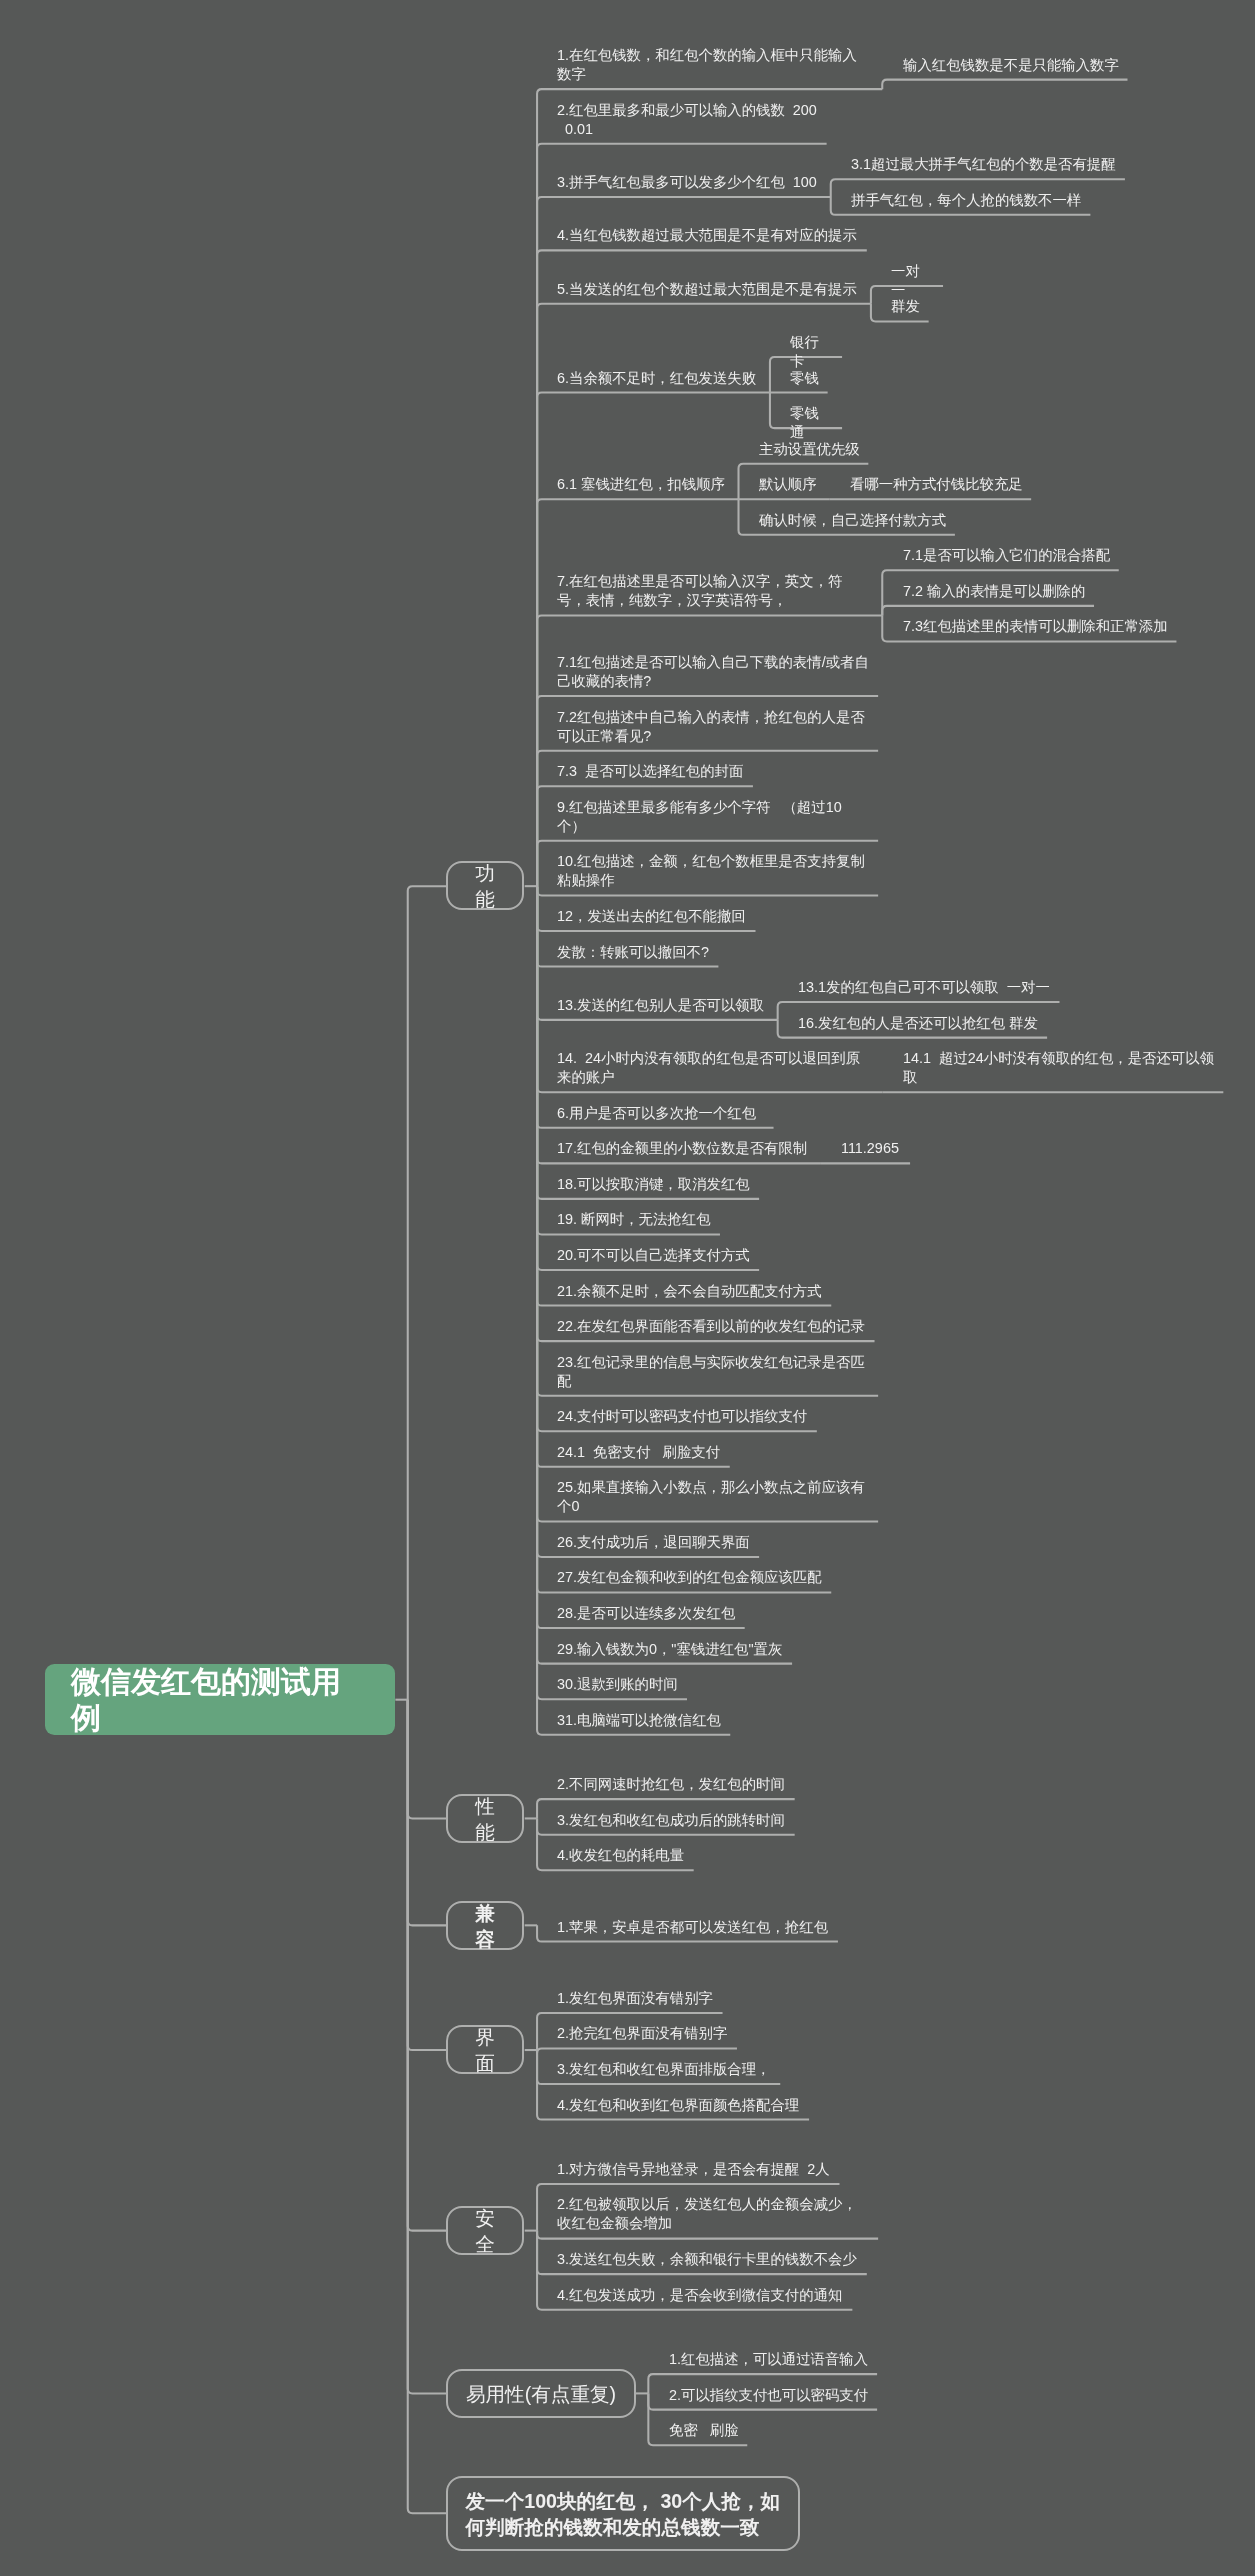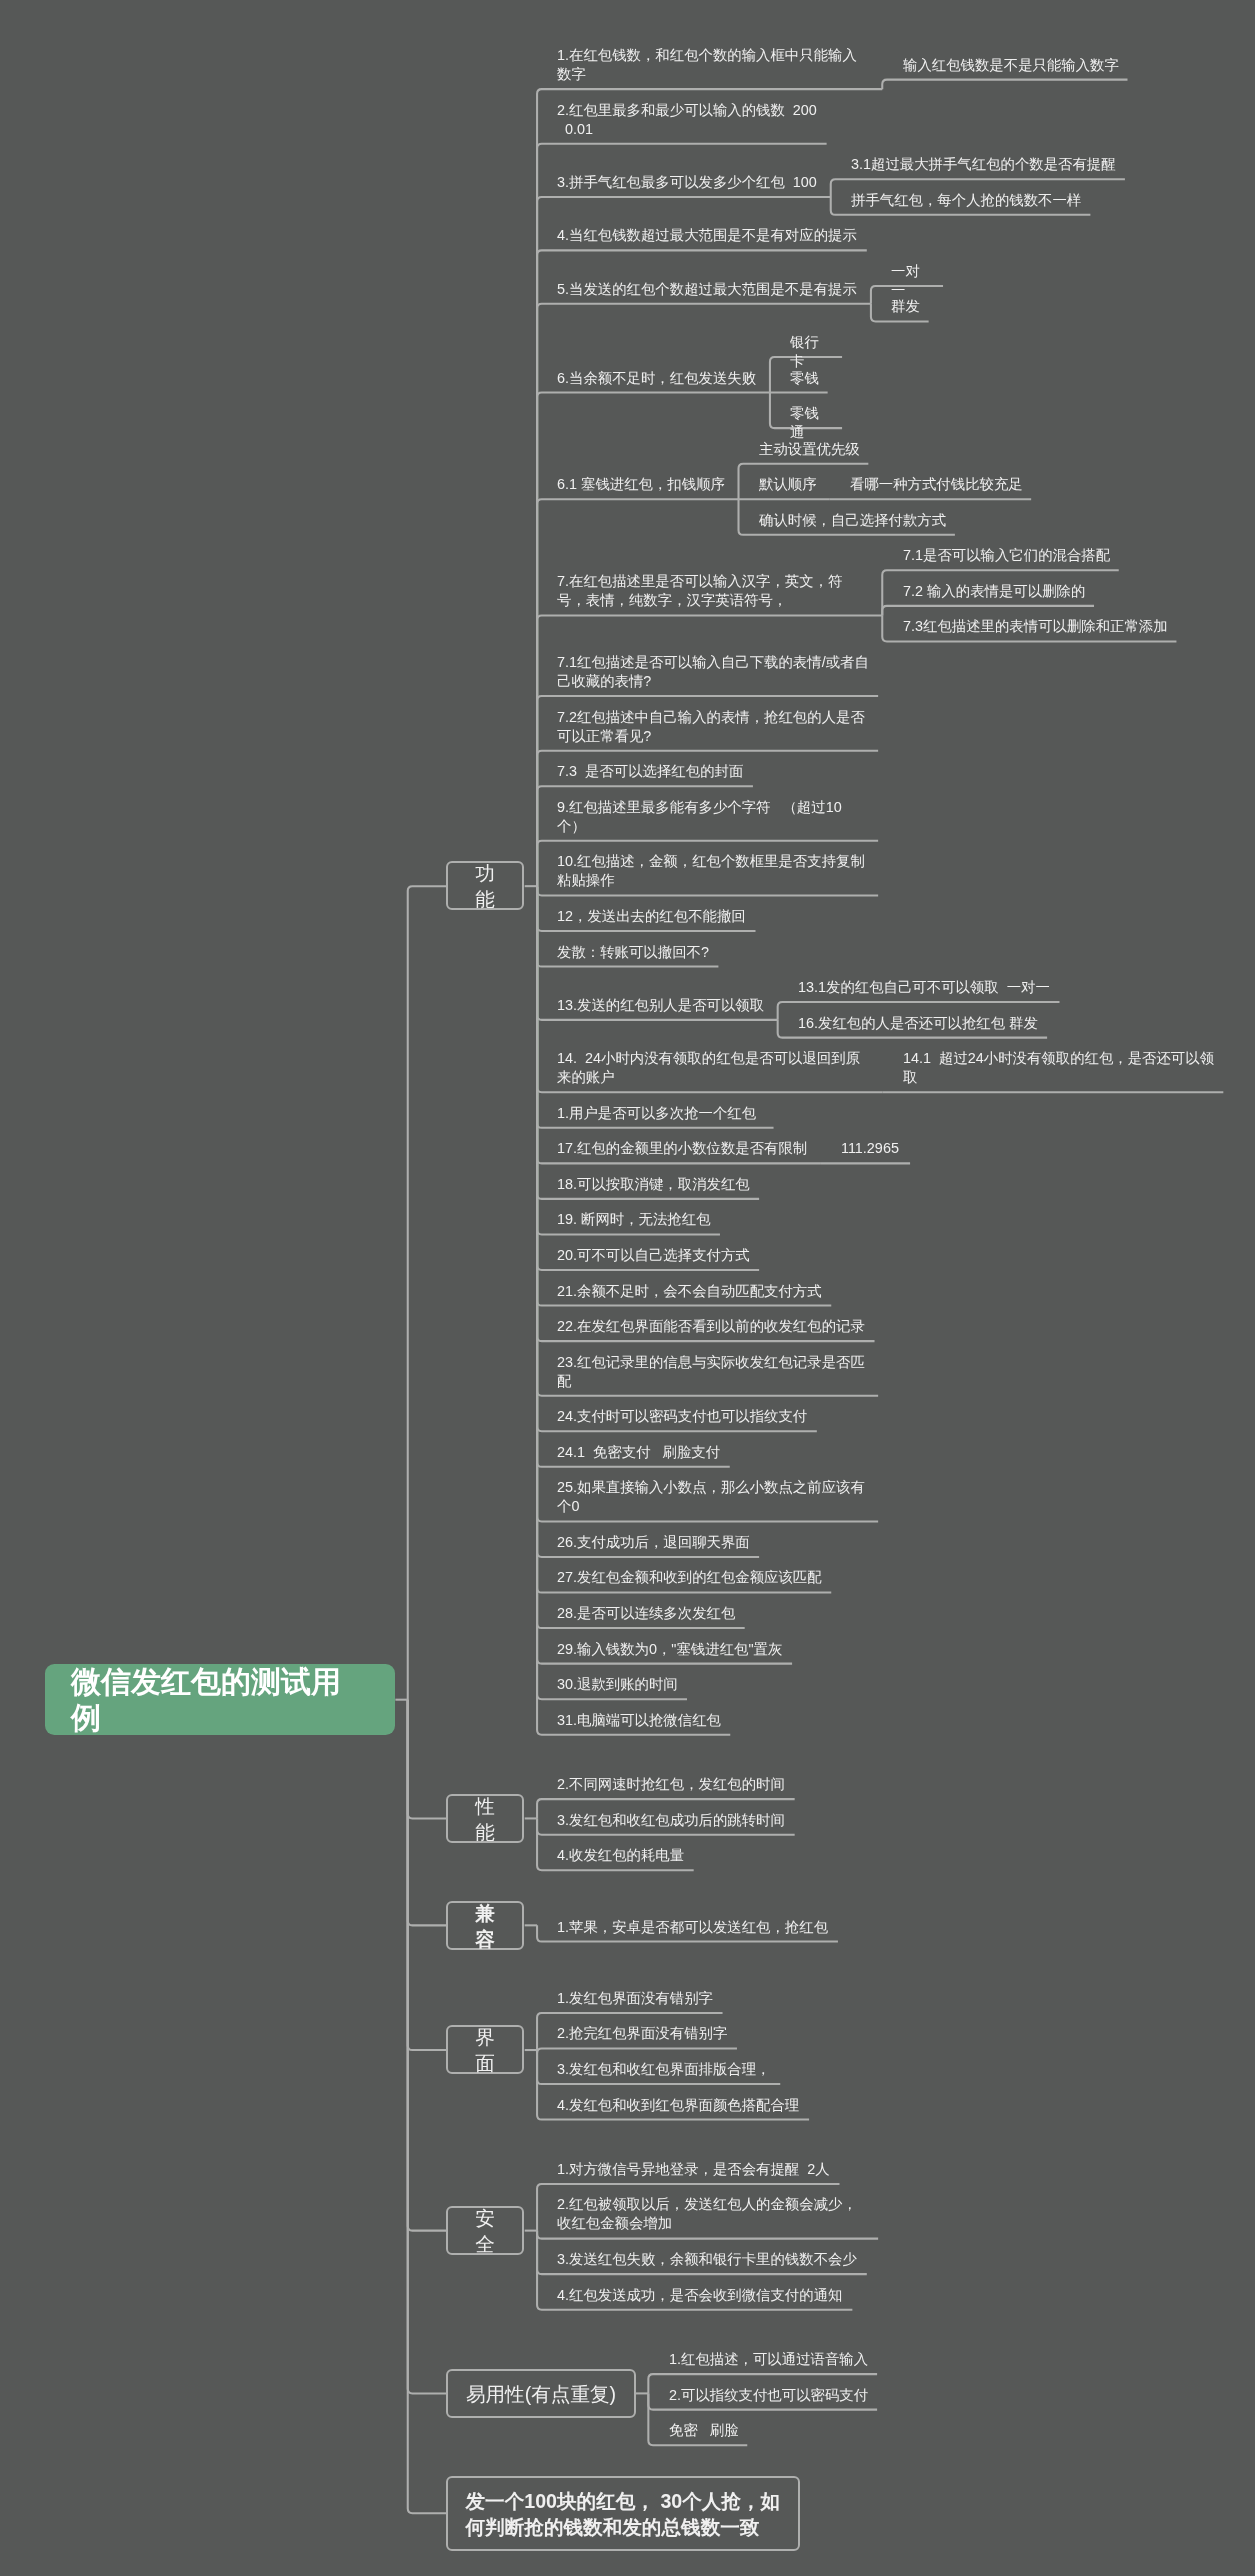--- a/index.html
+++ b/index.html
@@ -5,21 +5,21 @@
 <style>
   html,body{margin:0;padding:0;background:#565857;}
   body{width:1256px;height:2591px;overflow:hidden;
        font-family:"Liberation Sans",sans-serif;}
   #canvas{position:relative;width:1256px;height:2591px;background:#565857;overflow:hidden;}
   #links{position:absolute;left:0;top:0;width:1256px;height:2591px;}
   .node{position:absolute;box-sizing:border-box;color:#f0f0f0;white-space:pre-wrap;
         word-break:break-word;}
   .lv-leaf{}
   .node>.txt{display:block;white-space:pre-wrap;word-break:break-word;}
-  .lv-main{border:2.1px solid #aeafae;border-radius:6px;
+  .lv-main{border:2.1px solid #aeafae;border-radius:16px;
            display:flex;align-items:center;justify-content:center;text-align:center;
            padding:0 17.5px;}
   .lv-root{font-weight:bold;background:#65a47e;
            border-radius:9.3px;display:flex;align-items:center;
            color:#ffffff;padding:3px 26px;}
   #banner{position:absolute;top:0;right:1px;width:178px;height:76px;}
   #banner .shape{position:absolute;left:0;top:0;width:178px;height:76px;fill:#dc4630;}
   #banner .wm-title{position:absolute;right:22px;top:19px;font-size:25px;line-height:25px;
      color:#5d6062;letter-spacing:0px;white-space:nowrap;}
   #banner .wm-brand{position:absolute;right:20.6px;top:46px;font-size:11.3px;line-height:13px;
@@ -148,21 +148,21 @@
       <div class="node lv-leaf" style="left: 557px; top: 752px; width: 187px; height: 36px; font: 14.4px / 19px &quot;Liberation Sans&quot;, sans-serif; padding-top: 9.8px;">7.3  是否可以选择红包的封面</div>
       <div class="node lv-leaf" style="left: 557px; top: 788px; width: 312px; height: 55px; font: 14.4px / 19px &quot;Liberation Sans&quot;, sans-serif; padding-top: 9.8px;">9.红包描述里最多能有多少个字符   （超过10个）</div>
       <div class="node lv-leaf" style="left: 557px; top: 842px; width: 312px; height: 55px; font: 14.4px / 19px &quot;Liberation Sans&quot;, sans-serif; padding-top: 9.8px;">10.红包描述，金额，红包个数框里是否支持复制粘贴操作</div>
       <div class="node lv-leaf" style="left: 557px; top: 897px; width: 190px; height: 36px; font: 14.4px / 19px &quot;Liberation Sans&quot;, sans-serif; padding-top: 9.8px;">12，发送出去的红包不能撤回</div>
       <div class="node lv-leaf" style="left: 557px; top: 933px; width: 152px; height: 36px; font: 14.4px / 19px &quot;Liberation Sans&quot;, sans-serif; padding-top: 9.8px;">发散：转账可以撤回不?</div>
       <div class="node lv-leaf" style="left: 557px; top: 986px; width: 208px; height: 36px; font: 14.4px / 19px &quot;Liberation Sans&quot;, sans-serif; padding-top: 9.8px;">13.发送的红包别人是否可以领取</div>
       <div class="node lv-leaf" style="left: 798px; top: 968px; width: 253px; height: 36px; font: 14.4px / 19px &quot;Liberation Sans&quot;, sans-serif; padding-top: 9.8px;">13.1发的红包自己可不可以领取  一对一</div>
       <div class="node lv-leaf" style="left: 798px; top: 1004px; width: 241px; height: 36px; font: 14.4px / 19px &quot;Liberation Sans&quot;, sans-serif; padding-top: 9.8px;">16.发红包的人是否还可以抢红包 群发</div>
       <div class="node lv-leaf" style="left: 557px; top: 1039px; width: 312px; height: 55px; font: 14.4px / 19px &quot;Liberation Sans&quot;, sans-serif; padding-top: 9.8px;">14.  24小时内没有领取的红包是否可以退回到原来的账户</div>
       <div class="node lv-leaf" style="left: 903px; top: 1039px; width: 312px; height: 55px; font: 14.4px / 19px &quot;Liberation Sans&quot;, sans-serif; padding-top: 9.8px;">14.1  超过24小时没有领取的红包，是否还可以领取</div>
-      <div class="node lv-leaf" style="left: 557px; top: 1094px; width: 208px; height: 36px; font: 14.4px / 19px &quot;Liberation Sans&quot;, sans-serif; padding-top: 9.8px;">1.用户是否可以多次抢一个红包</div>
+      <div class="node lv-leaf" style="left: 557px; top: 1094px; width: 208px; height: 36px; font: 14.4px / 19px &quot;Liberation Sans&quot;, sans-serif; padding-top: 9.8px;">6.用户是否可以多次抢一个红包</div>
       <div class="node lv-leaf" style="left: 557px; top: 1129px; width: 251px; height: 36px; font: 14.4px / 19px &quot;Liberation Sans&quot;, sans-serif; padding-top: 9.8px;">17.红包的金额里的小数位数是否有限制</div>
       <div class="node lv-leaf" style="left: 841px; top: 1129px; width: 60px; height: 36px; font: 14.4px / 19px &quot;Liberation Sans&quot;, sans-serif; padding-top: 9.8px;">111.2965</div>
       <div class="node lv-leaf" style="left: 557px; top: 1165px; width: 193px; height: 36px; font: 14.4px / 19px &quot;Liberation Sans&quot;, sans-serif; padding-top: 9.8px;">18.可以按取消键，取消发红包</div>
       <div class="node lv-leaf" style="left: 557px; top: 1200px; width: 154px; height: 36px; font: 14.4px / 19px &quot;Liberation Sans&quot;, sans-serif; padding-top: 9.8px;">19. 断网时，无法抢红包</div>
       <div class="node lv-leaf" style="left: 557px; top: 1236px; width: 193px; height: 36px; font: 14.4px / 19px &quot;Liberation Sans&quot;, sans-serif; padding-top: 9.8px;">20.可不可以自己选择支付方式</div>
       <div class="node lv-leaf" style="left: 557px; top: 1272px; width: 265px; height: 36px; font: 14.4px / 19px &quot;Liberation Sans&quot;, sans-serif; padding-top: 9.8px;">21.余额不足时，会不会自动匹配支付方式</div>
       <div class="node lv-leaf" style="left: 557px; top: 1307px; width: 309px; height: 36px; font: 14.4px / 19px &quot;Liberation Sans&quot;, sans-serif; padding-top: 9.8px;">22.在发红包界面能否看到以前的收发红包的记录</div>
       <div class="node lv-leaf" style="left: 557px; top: 1343px; width: 312px; height: 55px; font: 14.4px / 19px &quot;Liberation Sans&quot;, sans-serif; padding-top: 9.8px;">23.红包记录里的信息与实际收发红包记录是否匹配</div>
       <div class="node lv-leaf" style="left: 557px; top: 1397px; width: 251px; height: 36px; font: 14.4px / 19px &quot;Liberation Sans&quot;, sans-serif; padding-top: 9.8px;">24.支付时可以密码支付也可以指纹支付</div>
       <div class="node lv-leaf" style="left: 557px; top: 1433px; width: 164px; height: 36px; font: 14.4px / 19px &quot;Liberation Sans&quot;, sans-serif; padding-top: 9.8px;">24.1  免密支付   刷脸支付</div>

